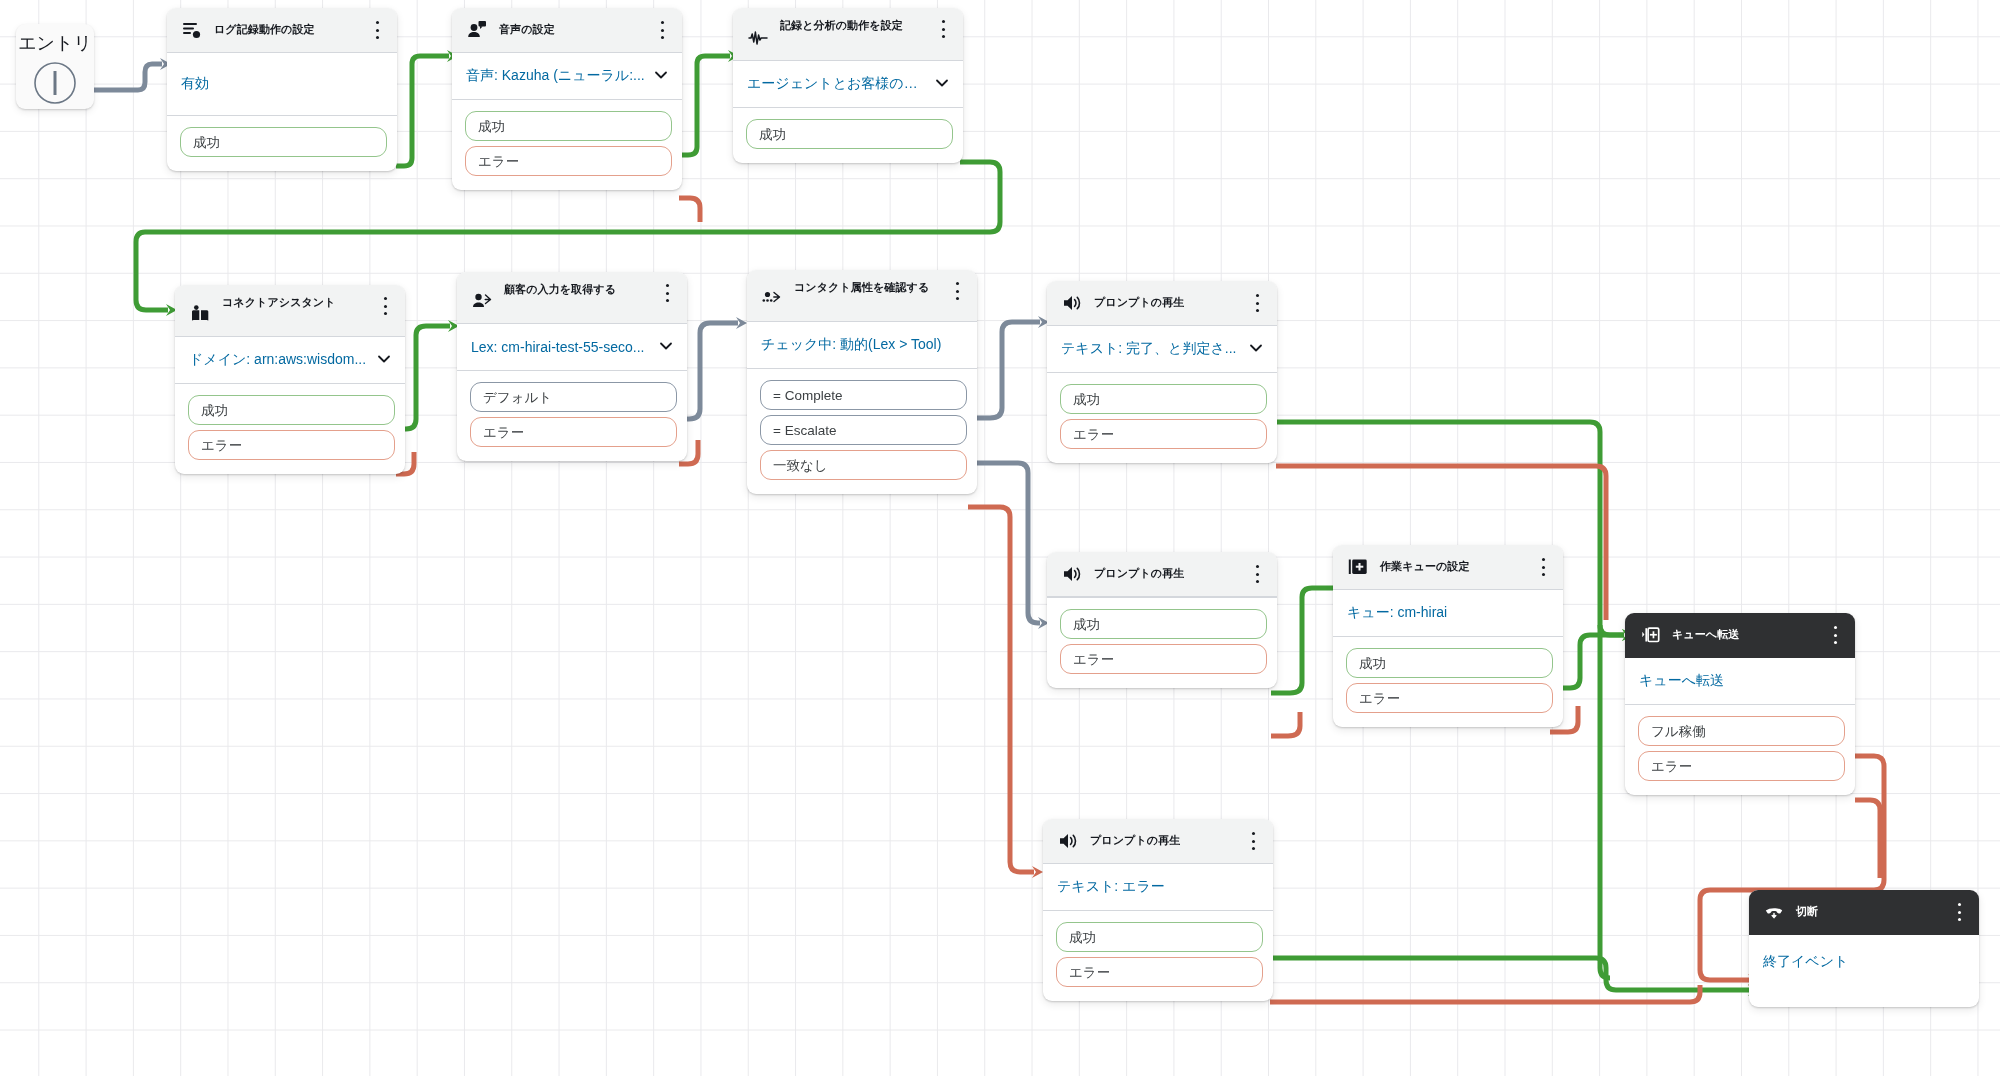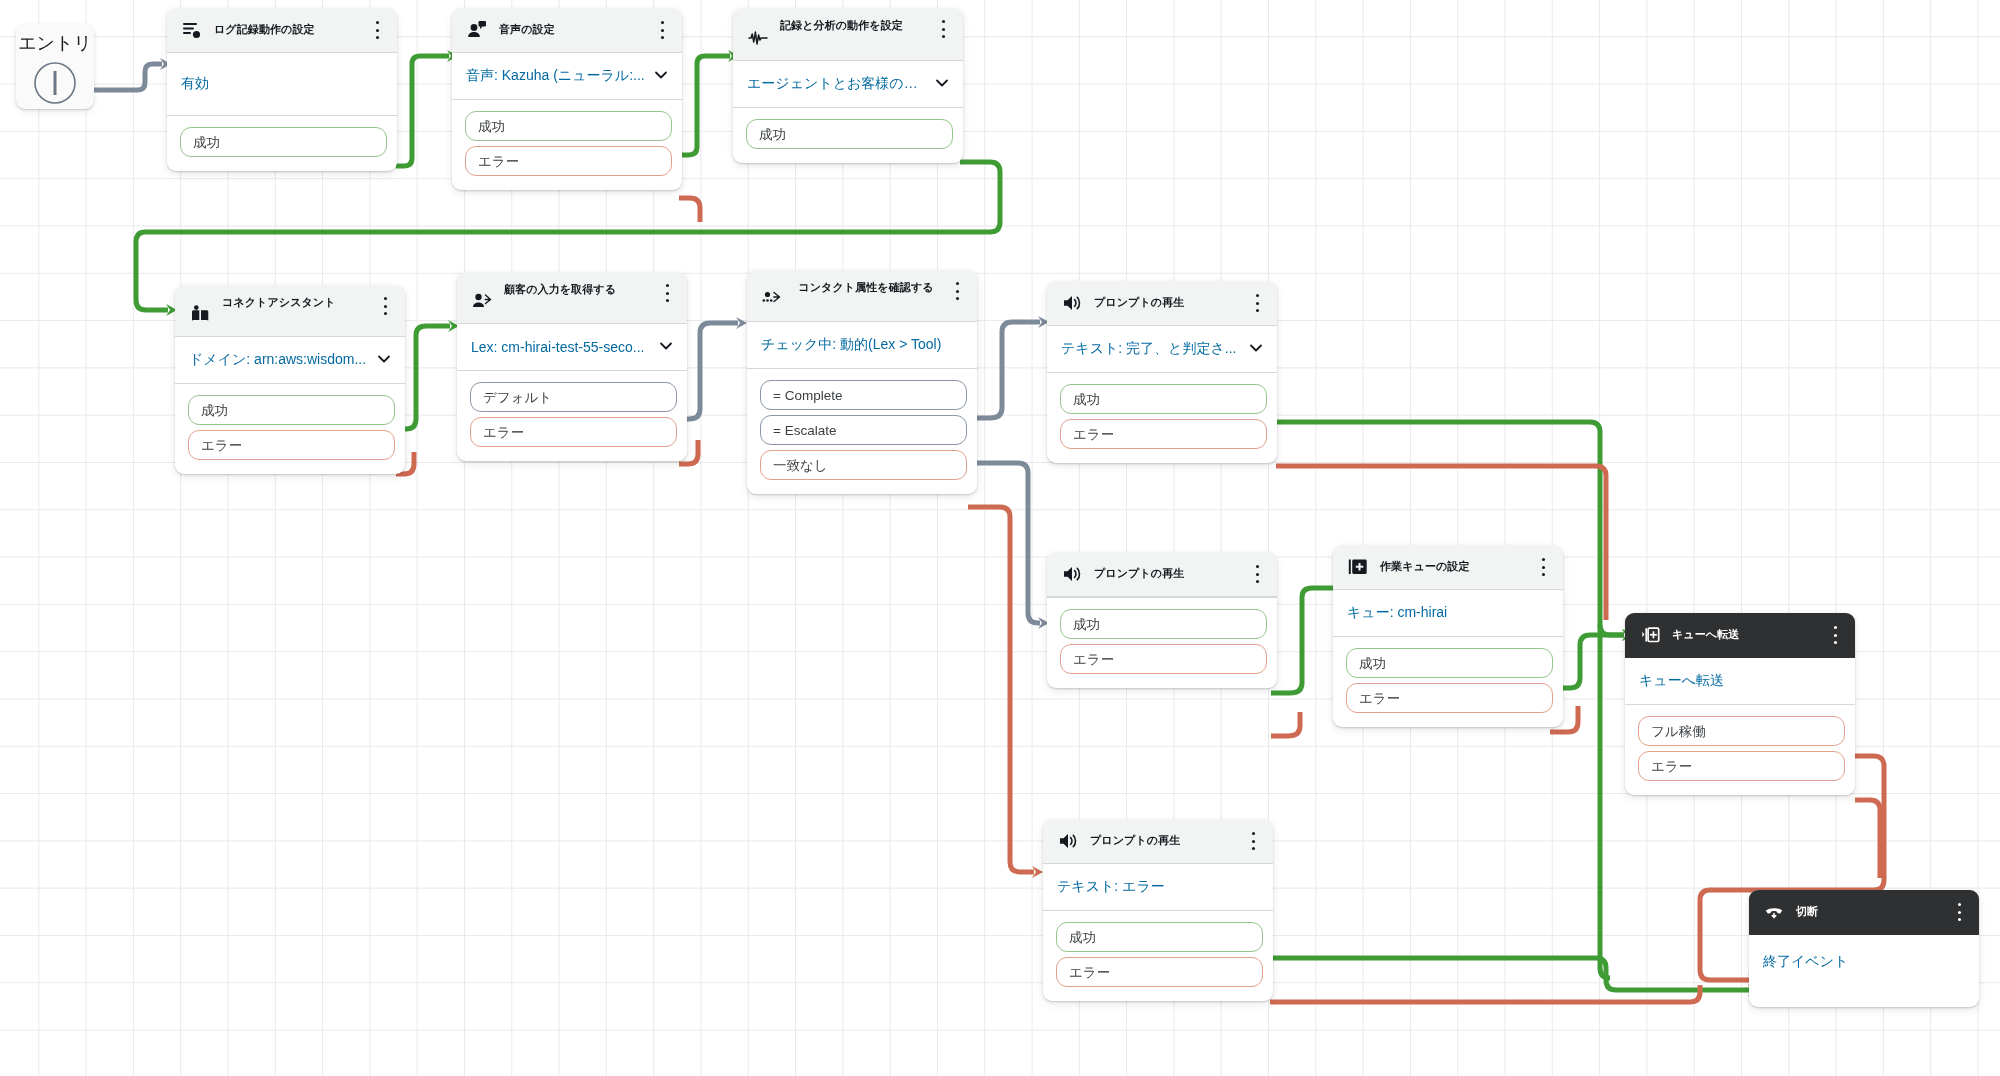--- a/index.html
+++ b/index.html
@@ -302,21 +302,21 @@
           </svg>
       </span>
     </div>
     <div class="ports">
       <div class="port neutral">デフォルト</div>
       <div class="port err">エラー</div>
     </div>
   </div>
 
   <div class="node" style="left:747px;top:270px;width:230px;">
-    <div class="hdr" style="min-height:50px;align-items:flex-start;text-align:center;">
+    <div class="hdr" style="min-height:50px;align-items:flex-start;">
       <span class="nicon" style="margin-top:7px;">
         <svg width="20" height="20" viewBox="0 0 20 20">
           <circle cx="5.5" cy="5.5" r="2.6"></circle>
           <circle cx="1.8" cy="11.5" r="1.3"></circle>
             <circle cx="5.5" cy="11.5" r="1.3"></circle>
             <circle cx="9.2" cy="11.5" r="1.3"></circle>
           <path d="M12 3.5 L17.5 8 M12 12.5 L17.5 8 M11.8 8 L17.5 8" fill="none" stroke="#16191f" stroke-width="1.4" stroke-linecap="round"></path>
         </svg>
       </span>
       <span class="title">コンタクト属性を確認する</span>

